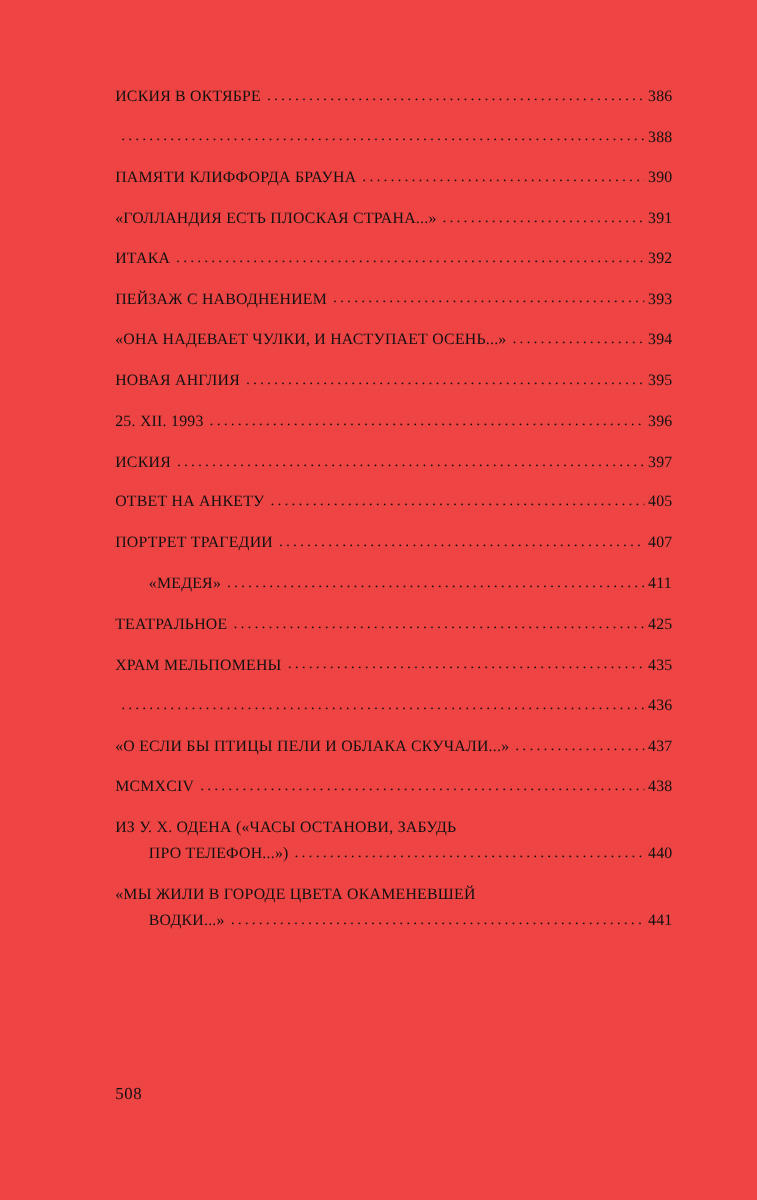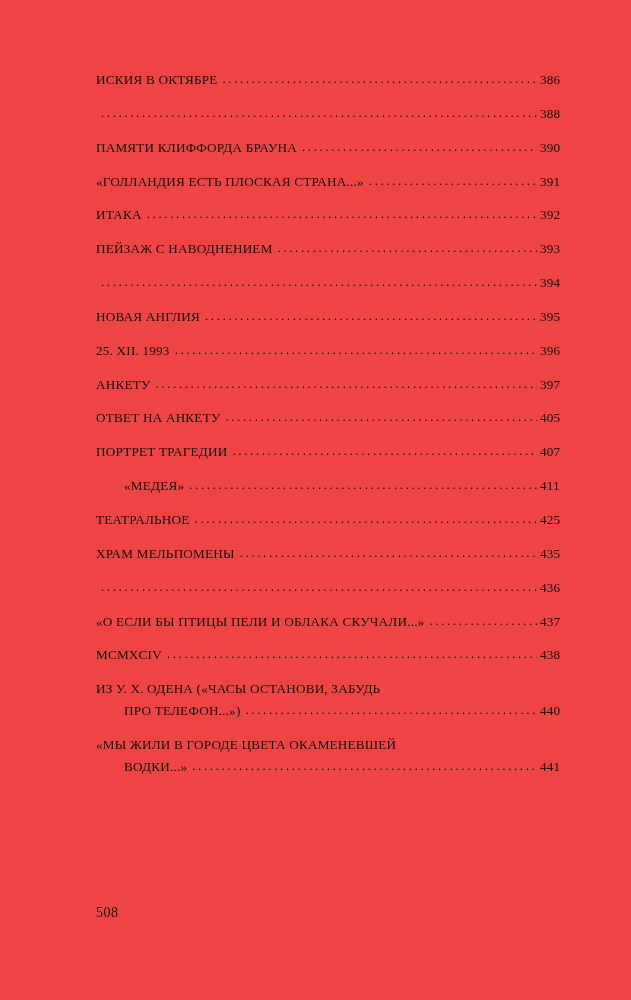--- a/index.html
+++ b/index.html
@@ -120,41 +120,42 @@
       </div>
       <div class="toc-entry">
         <div class="line">
           <span class="title">ПЕЙЗАЖ С НАВОДНЕНИЕМ</span>
           <span class="dots">............................................................................................</span>
           <span class="page-num">393</span>
         </div>
       </div>
       <div class="toc-entry">
         <div class="line">
+          <span class="title">«ОНА НАДЕВАЕТ ЧУЛКИ, И НАСТУПАЕТ ОСЕНЬ...»</span>
           <span class="dots">............................................................................................</span>
           <span class="page-num">394</span>
         </div>
       </div>
       <div class="toc-entry">
         <div class="line">
           <span class="title">НОВАЯ АНГЛИЯ</span>
           <span class="dots">............................................................................................</span>
           <span class="page-num">395</span>
         </div>
       </div>
       <div class="toc-entry">
         <div class="line">
           <span class="title">25. XII. 1993</span>
           <span class="dots">............................................................................................</span>
           <span class="page-num">396</span>
         </div>
       </div>
       <div class="toc-entry">
         <div class="line">
-          <span class="title">АНКЕТУ</span>
+          <span class="title">ИСКИЯ</span>
           <span class="dots">............................................................................................</span>
           <span class="page-num">397</span>
         </div>
       </div>
       <div class="toc-entry">
         <div class="line">
           <span class="title">ОТВЕТ НА АНКЕТУ</span>
           <span class="dots">............................................................................................</span>
           <span class="page-num">405</span>
         </div>

